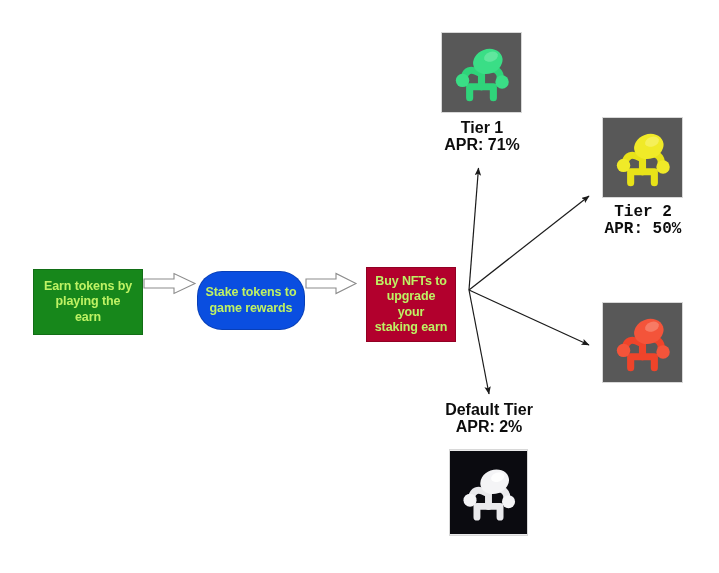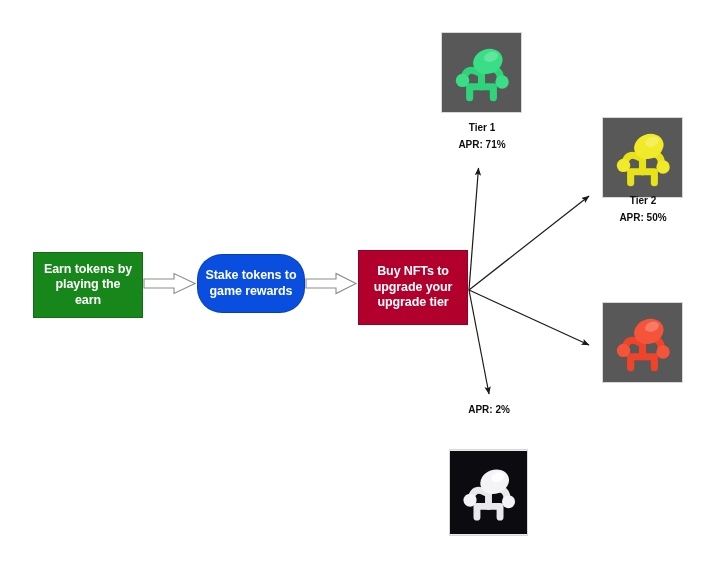--- a/index.html
+++ b/index.html
@@ -22,43 +22,45 @@
     height: 573px;
   }
   
   .proc-box {
     position: absolute;
     box-sizing: border-box;
     display: flex;
     align-items: center;
     justify-content: center;
     text-align: center;
-    color: #ffffff;
+    color: #bef264;
     font-weight: bold;
     font-size: 12.5px;
     line-height: 15.5px;
     letter-spacing: -0.1px;
     border: 1px solid rgba(0,0,0,0.18);
     padding: 2px 5px;
+    margin-top: 17px;
   }
   #box-earn {
     left: 33px;  top: 252px;
     width: 110px; height: 66px;
     background: #17871b;
   }
   #box-stake {
     left: 197px; top: 254px;
     width: 108px; height: 59px;
     background: #0a4ee0;
     border-radius: 25px;
   }
   #box-buy {
-    left: 358px; top: 250px;
-    width: 110px; height: 75px;
+    left: 366px; top: 250px;
+    width: 90px; height: 75px;
     background: #b2002d;
+    justify-content: flex-end;
   }
   .proc-box span { display: block; width: 100%; }
 
   
   .tier-tile {
     position: absolute;
     box-sizing: border-box;
     border: 1px solid #d8d8d8;
     overflow: hidden;
   }
@@ -67,27 +69,27 @@
   #tile-t2 { left: 602px; top: 117px; width: 81px; height: 81px; }
   #tile-t3 { left: 602px; top: 302px; width: 81px; height: 81px; }
   #tile-t0 { left: 449px; top: 449px; width: 79px; height: 87px; }
 
   
   .tier-caption {
     position: absolute;
     text-align: center;
     color: #0d0d0d;
     font-weight: bold;
-    font-size: 10px;
+    font-size: 16px;
     line-height: 17px;
     white-space: nowrap;
   }
   .tier-caption .cap-line { display: block; }
   #cap-t1 { left: 432px; top: 119px; width: 100px; }
-  #cap-t2 { left: 593px; top: 192px; width: 100px; }
+  #cap-t2 { left: 593px; top: 204px; width: 100px; font-family: Liberation Mono, monospace; }
   #cap-t3 { left: 593px; top: 389px; width: 100px; }
   #cap-t0 { left: 439px; top: 401px; width: 100px; }
 </style>
 </head>
 <body>
 
 <div id="canvas">
 
   <svg width="719" height="573" style="position:absolute;left:0;top:0;">
     <defs>
@@ -130,21 +132,21 @@
     <div>
       <span>Stake tokens to</span>
       <span>game rewards</span>
     </div>
   </div>
 
   <div class="proc-box" id="box-buy">
     <div>
       <span>Buy NFTs to</span>
       <span>upgrade your</span>
-      <span>upgrade tier</span>
+      <span>staking earn</span>
     </div>
   </div>
 
   <div class="tier-tile" id="tile-t1">
     <svg viewBox="0 0 100 100">
       <rect x="0" y="0" width="100" height="100" fill="#585858"></rect>
       <g fill="#2fd47a" stroke="#2fd47a" stroke-width="9" stroke-linecap="round" stroke-linejoin="round">
         <path d="M50,50 L50,68" fill="none"></path>
         <path d="M50,68 L35,68 L35,82" fill="none"></path>
         <path d="M50,68 L65,68 L65,82" fill="none"></path>
@@ -194,20 +196,21 @@
         <path d="M58,46 C70,44 74,50 74,58" fill="none"></path>
       </g>
       <ellipse cx="58" cy="36" rx="19" ry="15.5" fill="#f4543a" transform="rotate(-20 58 36)"></ellipse>
       <circle cx="26" cy="60" r="8.5" fill="#f4543a"></circle>
       <circle cx="76" cy="62" r="8.5" fill="#f4543a"></circle>
       <ellipse cx="62" cy="30" rx="9" ry="6" fill="#f88a76" transform="rotate(-20 62 30)" opacity="0.7"></ellipse>
     </svg>
   </div>
 
   <div class="tier-caption" id="cap-t0">
+    <span class="cap-line">Default Tier</span>
     <span class="cap-line">APR: 2%</span>
   </div>
   <div class="tier-tile" id="tile-t0">
     <svg viewBox="0 0 100 108">
       <rect x="0" y="0" width="100" height="108" fill="#0b0b10"></rect>
       <g fill="#e9e9ec" stroke="#e9e9ec" stroke-width="9" stroke-linecap="round" stroke-linejoin="round">
         <path d="M50,54 L50,72" fill="none"></path>
         <path d="M50,72 L35,72 L35,86" fill="none"></path>
         <path d="M50,72 L65,72 L65,86" fill="none"></path>
         <path d="M46,54 C36,48 30,52 28,60" fill="none"></path>

